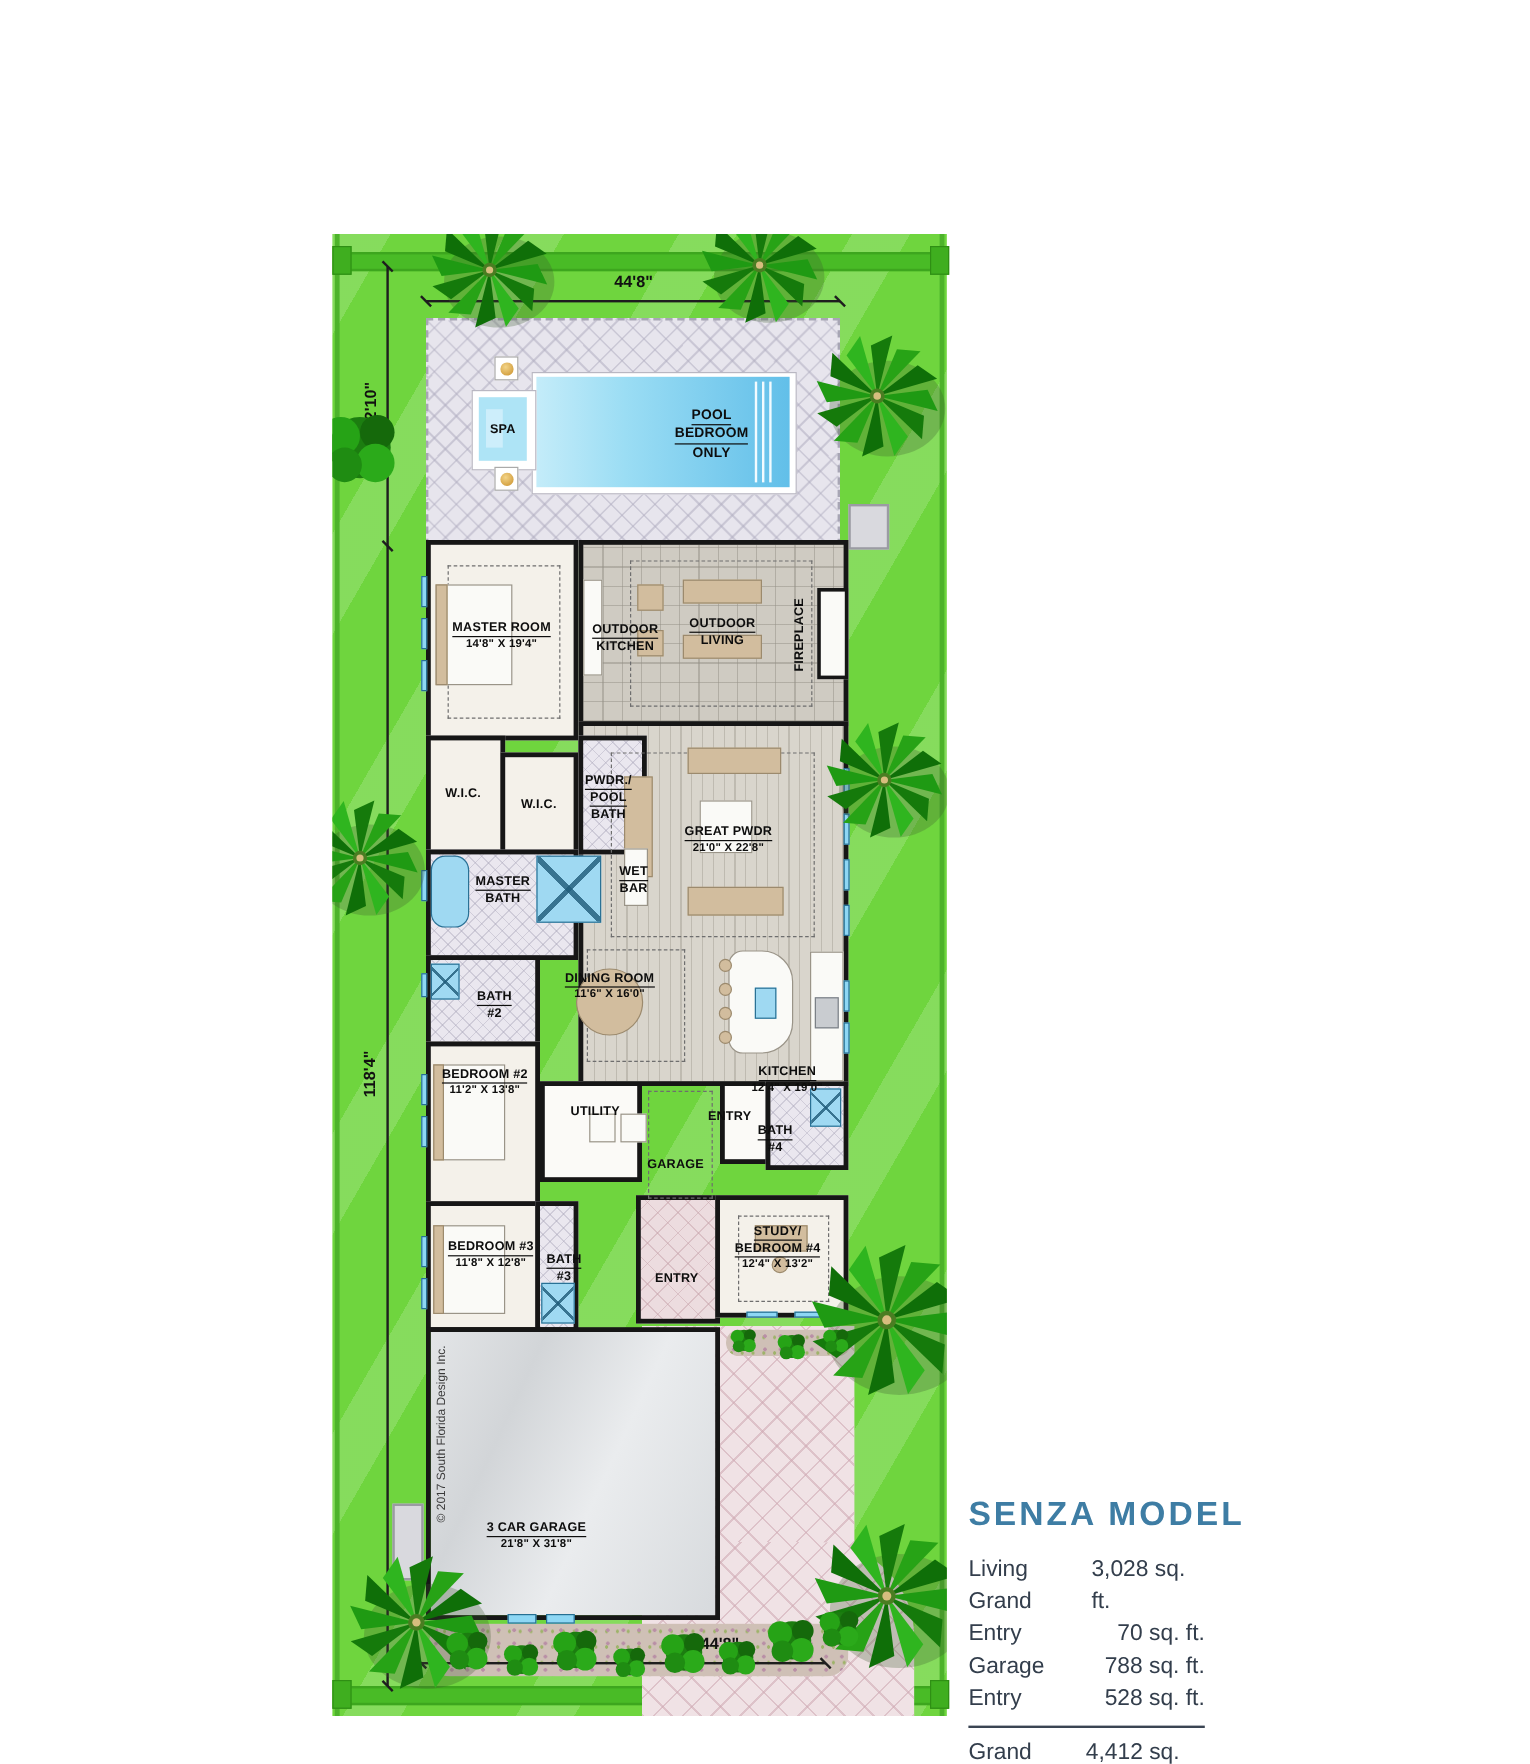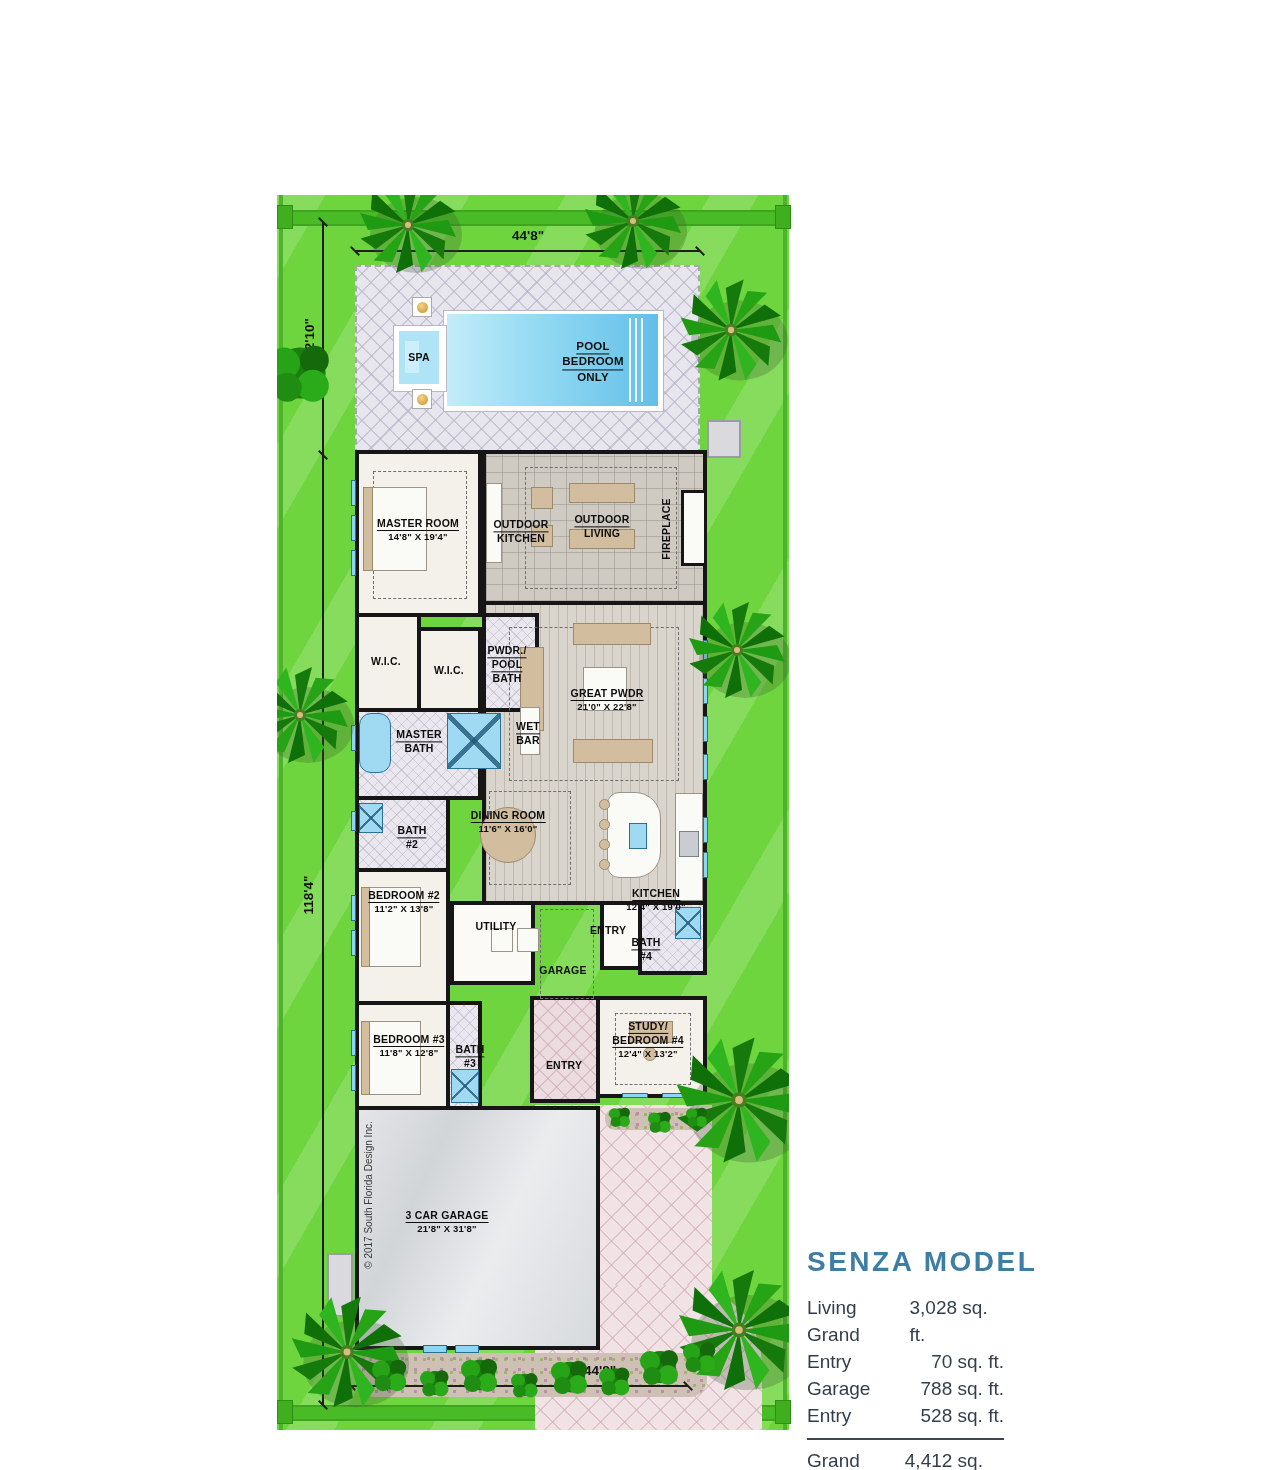--- a/index.html
+++ b/index.html
@@ -313,21 +313,21 @@
         <span>#3</span>
     </div>
     <div class="plabel" style="left:287px;top:871px;">
       <span>ENTRY</span>
     </div>
     <div class="plabel" style="left:371px;top:845px;">
       <span class="u">STUDY/</span>
         <span class="u">BEDROOM #4</span>
         <span class="dim">12'4" X 13'2"</span>
     </div>
-    <div class="plabel" style="left:170px;top:1027px;justify-content:space-between;">
+    <div class="plabel" style="left:170px;top:1085px;justify-content:space-between;">
       <span class="u">3 CAR GARAGE</span>
         <span class="dim">21'8" X 31'8"</span>
     </div>
     <div class="plabel" style="left:142px;top:163px;">
       <span>SPA</span>
     </div>
     <div class="plabel" style="left:316px;top:167px;font-size:11.5px;">
       <span class="u">POOL</span>
         <span class="u">BEDROOM</span>
         <span>ONLY</span>

